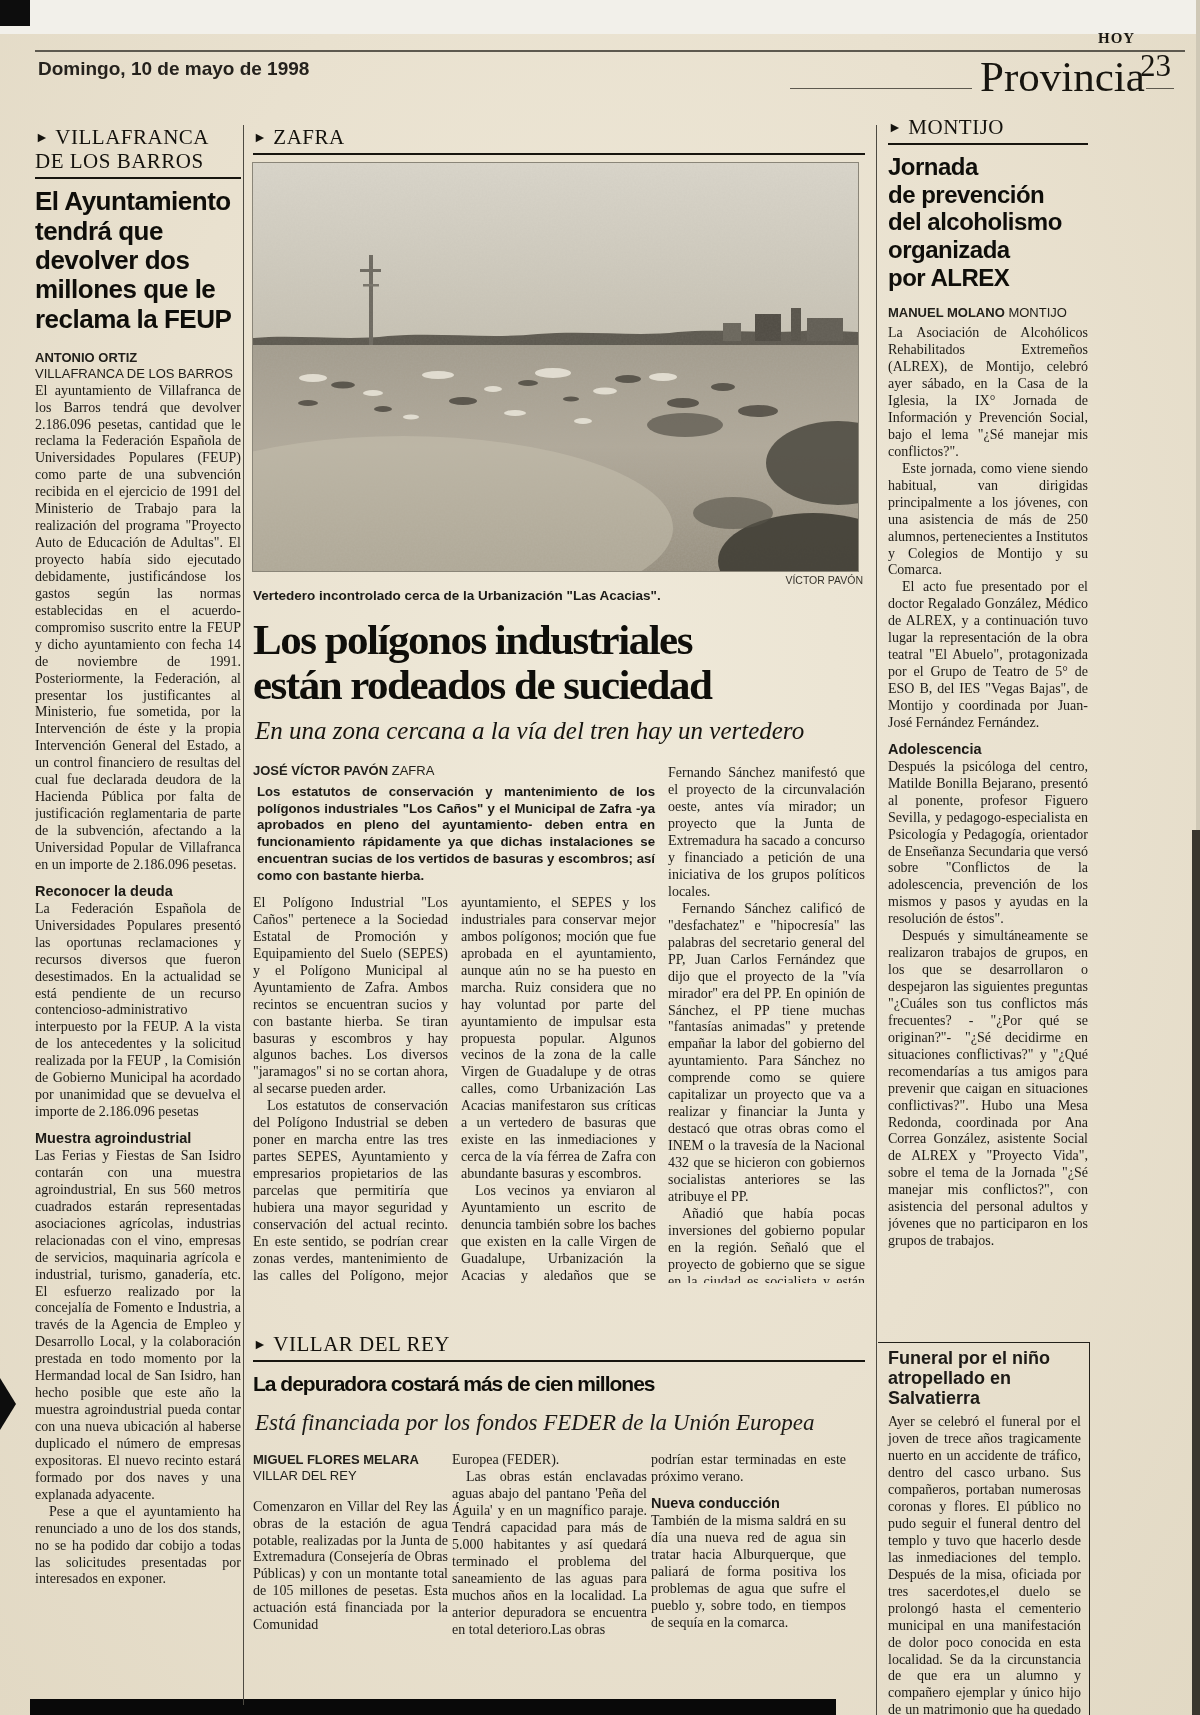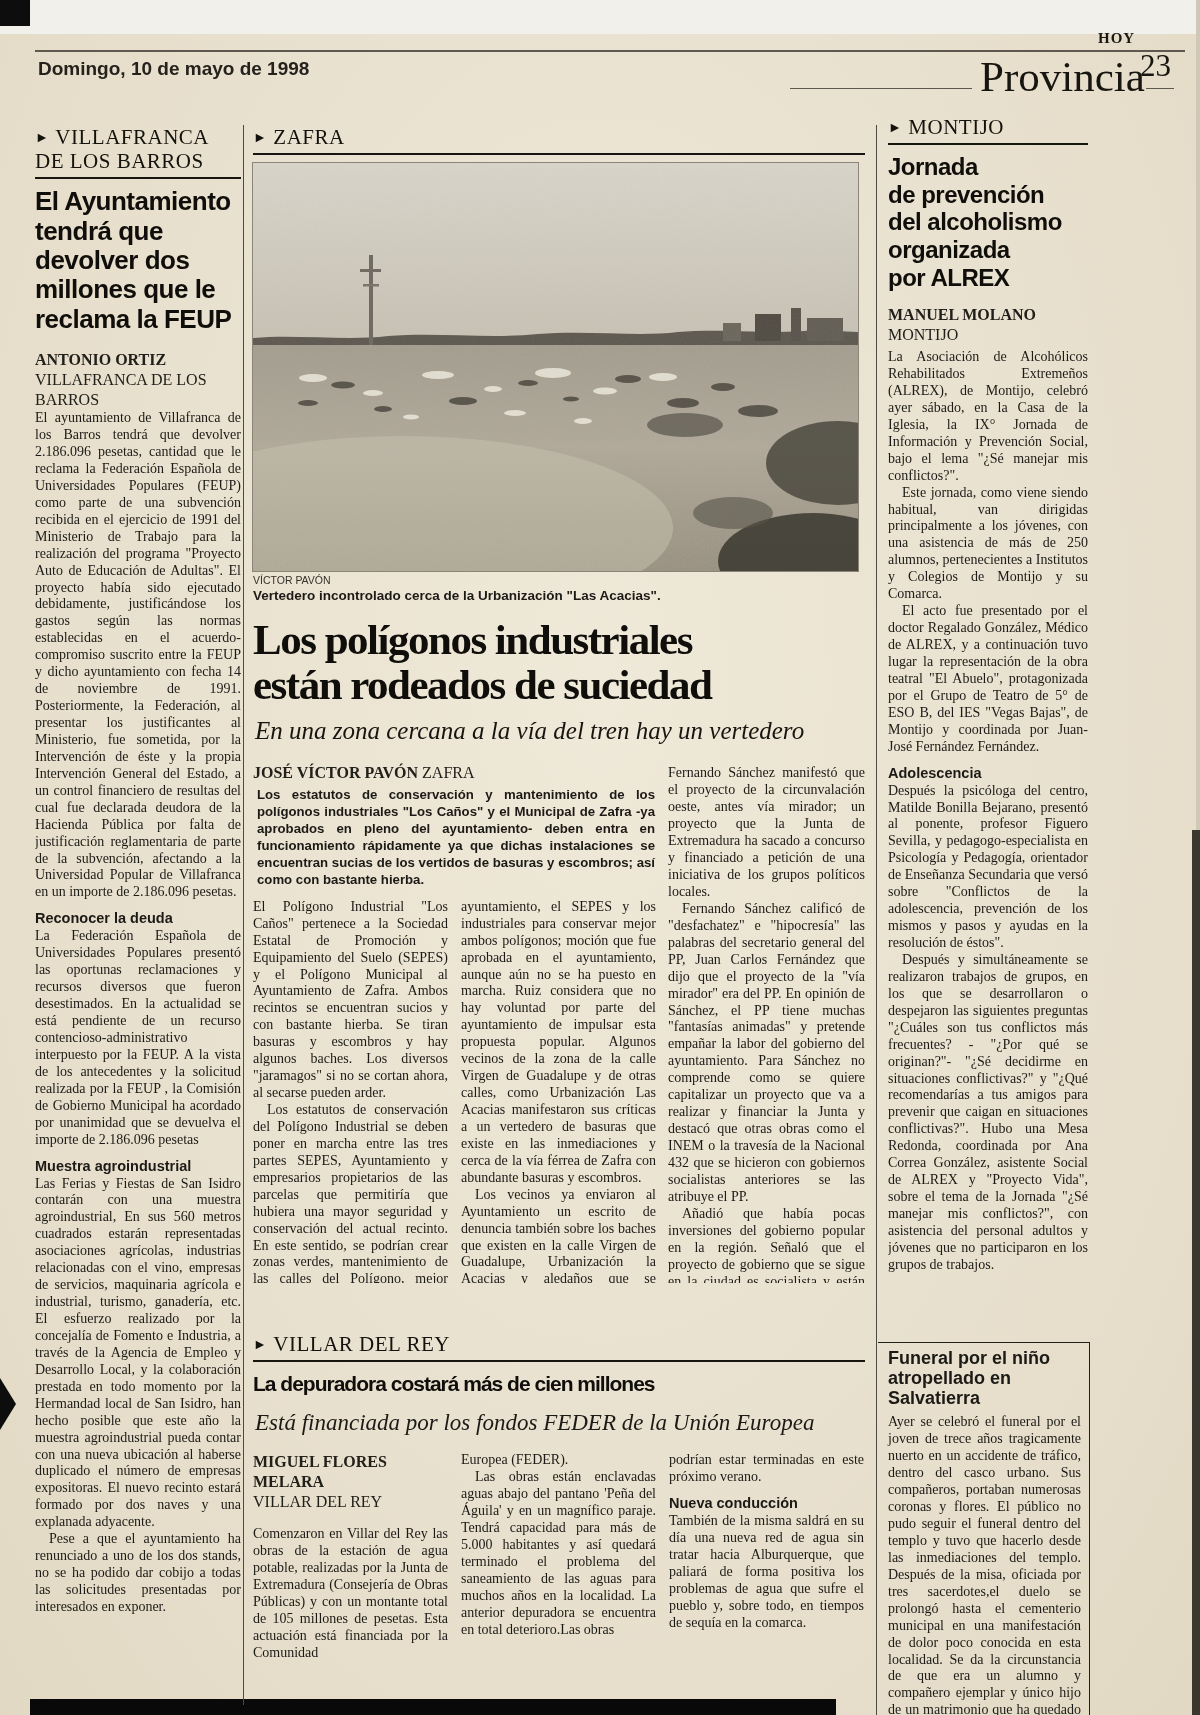--- a/index.html
+++ b/index.html
@@ -25,52 +25,52 @@
   .h-line-l{position:absolute;left:790px;top:88px;width:182px;border-top:1.5px solid #5d594f;}
   .h-line-r{position:absolute;left:1146px;top:88px;width:28px;border-top:1.5px solid #5d594f;}
   .h-num{position:absolute;left:1140px;top:48px;font-size:31px;color:#17150f;}
   
   .rule-v1{position:absolute;left:243px;top:125px;height:1580px;border-left:1.5px solid #4d4a42;}
   .rule-v2{position:absolute;left:876px;top:125px;height:1590px;border-left:1.5px solid #4d4a42;}
   
   .kicker{font-size:21px;letter-spacing:.5px;color:#14120d;border-bottom:2px solid #17150f;
           padding-bottom:4px;margin-bottom:8px;white-space:pre-line;line-height:1.15;}
   .kicker .arr{font-size:14px;vertical-align:2px;margin-right:6px;}
-  .byline{font-family:Liberation Serif, serif;font-size:16px;line-height:1.25;color:#22201b;}
+  .byline{font-family:Liberation Sans, sans-serif;font-size:13px;line-height:1.25;color:#22201b;}
   .byline b{font-weight:bold;}
   .body p{margin:0;font-size:14px;line-height:1.21;text-align:justify;}
   .body p + p{text-indent:14px;}
   .subhd{font-family:"Liberation Sans",sans-serif;font-weight:bold;font-size:14.5px;
          margin:9px 0 2px 0;}
   
   .art-vf{position:absolute;left:35px;top:125px;width:206px;height:1580px;overflow:hidden;}
   .art-vf .hl{font-family:"Liberation Sans",sans-serif;font-weight:bold;font-size:26px;
               line-height:1.13;letter-spacing:-.5px;white-space:pre-line;margin:8px 0 16px 0;color:#0f0e0a;}
   
   .art-zf{position:absolute;left:253px;top:125px;width:612px;}
   .photo{width:605px;height:408px;display:block;margin-top:6px;outline:1px solid #8a8578;}
   .credit{font-family:"Liberation Sans",sans-serif;font-size:10.5px;color:#35322b;
-          text-align:left;margin:3px 2px 0 0;}
+          text-align:right;margin:3px 2px 0 0;}
   .caption{font-family:"Liberation Sans",sans-serif;font-weight:bold;font-size:13.5px;margin-top:2px;}
   .art-zf .hl{font-family:Liberation Serif, serif;font-weight:bold;font-size:43px;
               line-height:1.05;letter-spacing:-1.5px;white-space:pre-line;margin:14px 0 10px 0;color:#0f0e0a;}
   .art-zf .sub{font-style:italic;font-size:25px;margin:0 0 18px 2px;color:#17150f;}
   .zf-body{display:flex;gap:13px;height:520px;overflow:hidden;}
   .zf-left{width:402px;flex:none;}
   .lead{font-family:"Liberation Sans",sans-serif;font-weight:bold;font-size:13.2px;
         line-height:1.28;text-align:justify;margin:4px 0 10px 4px;}
   .zf-cols{display:flex;gap:13px;}
   .zf-cols .col{width:195px;flex:none;}
   .zf-c3{width:197px;flex:none;padding-top:2px;}
   
   .art-vr{position:absolute;left:253px;top:1332px;width:612px;height:368px;overflow:hidden;}
   .art-vr .hl{font-family:"Liberation Sans",sans-serif;font-weight:bold;font-size:21px;
               letter-spacing:-1px;margin:10px 0 14px 0;white-space:nowrap;color:#0f0e0a;}
   .art-vr .sub{font-style:italic;font-size:23px;margin:0 0 16px 2px;}
-  .vr-cols{display:flex;gap:13px;}
+  .vr-cols{display:flex;gap:4px;}
   .vr-cols .col{width:195px;flex:none;}
   .vr-by{margin-bottom:14px;}
   
   .art-mt{position:absolute;left:888px;top:115px;width:200px;height:1212px;overflow:hidden;}
   .art-mt .hl{font-family:"Liberation Sans",sans-serif;font-weight:bold;font-size:24px;
               line-height:1.15;letter-spacing:-.5px;white-space:pre-line;margin:8px 0 14px 0;color:#0f0e0a;}
   
   .funeral{position:absolute;left:878px;top:1342px;width:212px;height:373px;overflow:hidden;
            border-top:1.5px solid #22201a;border-right:1.5px solid #22201a;padding:6px 8px 0 10px;
            box-sizing:border-box;}

